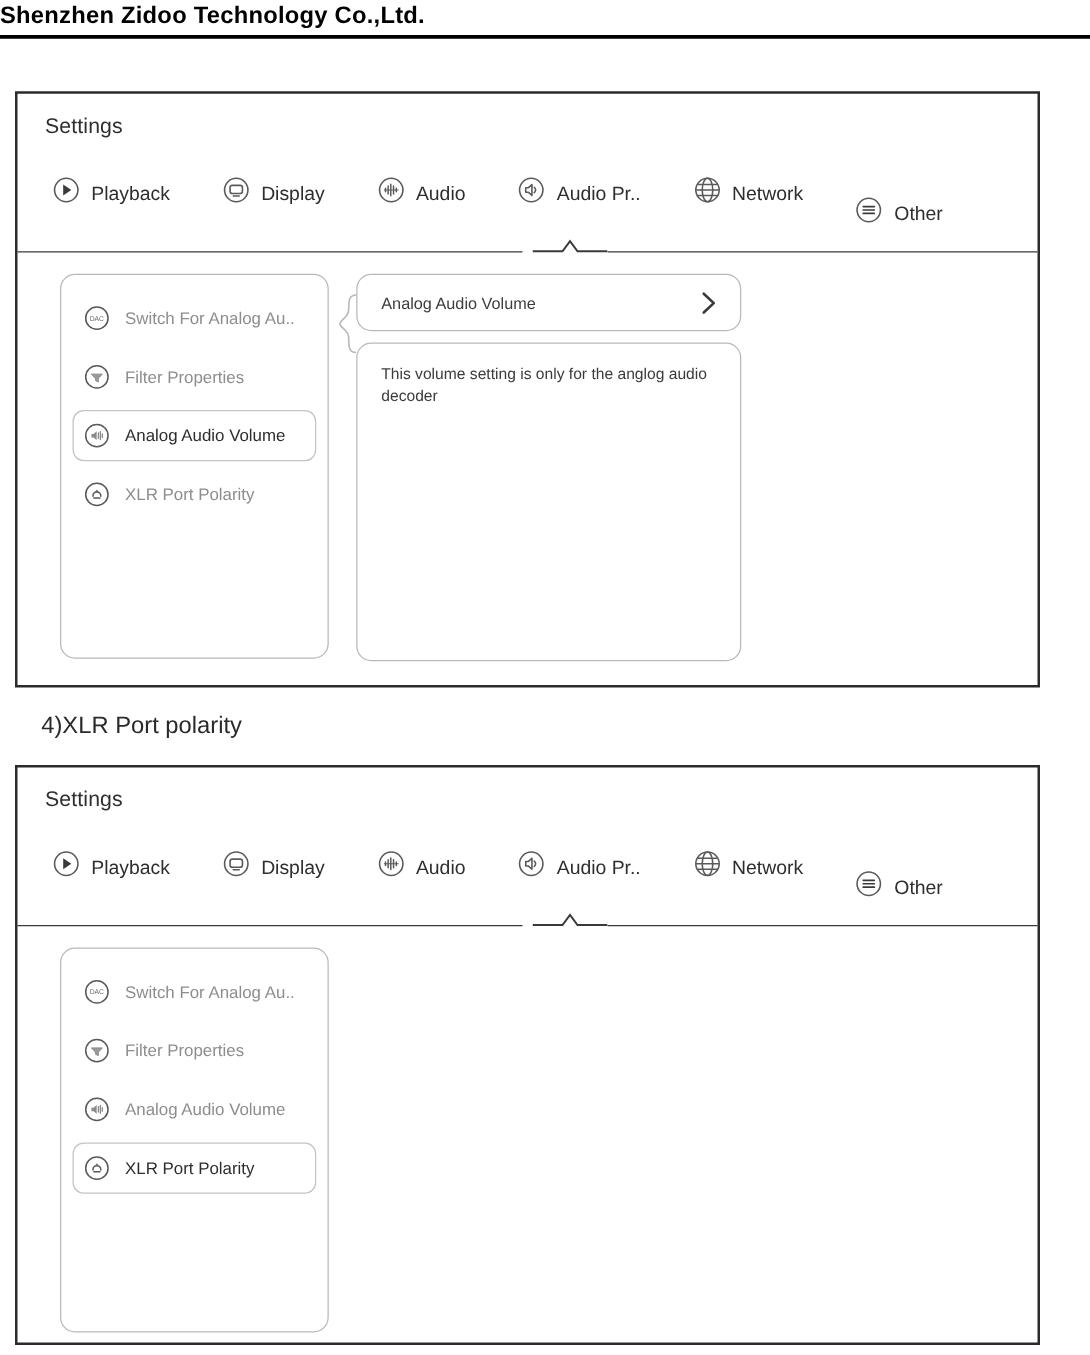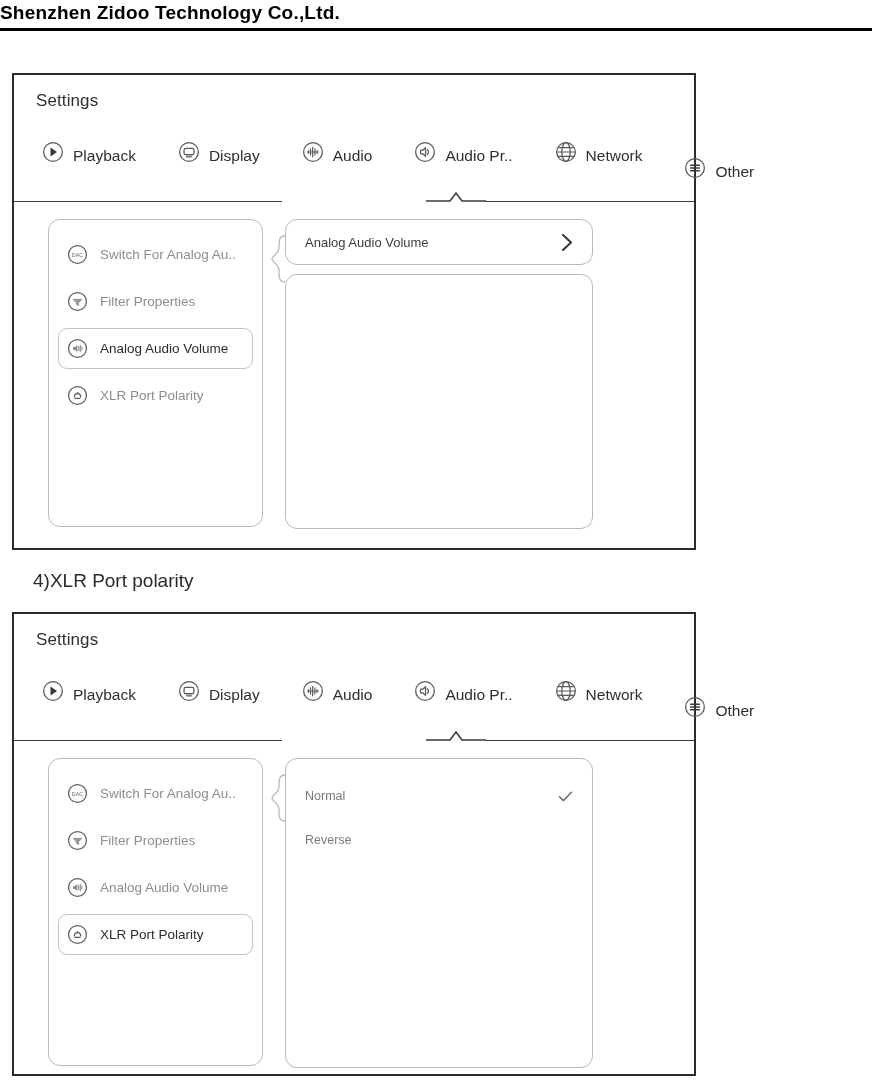--- a/index.html
+++ b/index.html
@@ -27,21 +27,21 @@
   .doc-rule {
     border: 0;
     border-top: 3px solid #000;
     margin: 4px 0 0 0;
   }
 
   
   .shot {
     position: absolute;
     left: 12px;
-    width: 684px;
+    width: 820px;
     border: 2px solid #2b2b2b;
     background: #fff;
     box-sizing: border-box;
   }
   .shot.one { top: 73px; height: 477px; }
   .shot.two { top: 612px; height: 464px; }
 
   .ui-title {
     font-size: 17px;
     color: #2f2f2f;
@@ -319,20 +319,21 @@
       </svg>
 
       <div class="card value-row">
         <span class="val-label">Analog Audio Volume</span>
         <svg class="chev" viewBox="0 0 15 19">
           <path d="M3 2 L11 9.5 L3 17" fill="none" stroke="#3a3a3a" stroke-width="2.1" stroke-linecap="round" stroke-linejoin="round"></path>
         </svg>
       </div>
 
       <div class="card explain">
+        <div class="ex-text">This volume setting is only for the anglog audio decoder</div>
       </div>
     </div>
   </div>
 </div>
 
 <div class="caption">4)XLR Port polarity</div>
 
 <div class="shot two">
   <div class="ui-title">Settings</div>
 
@@ -421,31 +422,14 @@
           <svg class="ic-s" viewBox="0 0 24 24">
             <circle cx="12" cy="12" r="10.2" fill="none" stroke="#5a5a5a" stroke-width="1.4"></circle>
             <path d="M8.4 13.6 C8.4 11.4 10 9.8 12 9.8 C14 9.8 15.6 11.4 15.6 13.6" fill="none" stroke="#5a5a5a" stroke-width="1.4" stroke-linecap="round"></path>
             <path d="M12 7.6 L13.7 9.8 L10.3 9.8 Z" fill="#6a6a6a" stroke="none"></path>
             <path d="M9.2 15.4 L14.8 15.4" fill="none" stroke="#5a5a5a" stroke-width="1.4" stroke-linecap="round"></path>
           </svg>
           <span>XLR Port Polarity</span>
         </div>
       </div>
 
-    <div class="right-col">
-      <svg class="brace top" viewBox="0 0 16 48">
-        <path d="M15 1 C9 1 9 6 9 12 C9 20 2 20 2 24 C2 28 9 28 9 36 C9 42 9 47 15 47" fill="none" stroke="#b9b9b9" stroke-width="1.3"></path>
-      </svg>
-      <div class="card options" id="options-2">
-          <div class="opt">
-            <span>Normal</span>
-            <svg class="check" viewBox="0 0 17 17">
-              <path d="M2.5 8.8 L6.4 12.6 L14.5 4.2" fill="none" stroke="#6a6a6a" stroke-width="1.5" stroke-linecap="round" stroke-linejoin="round"></path>
-            </svg>
-          </div>
-          <div class="opt">
-            <span>Reverse</span>
-            <span class="check"></span>
-          </div>
-        </div>
-    </div>
   </div>
 </div>
 
 </body></html>

